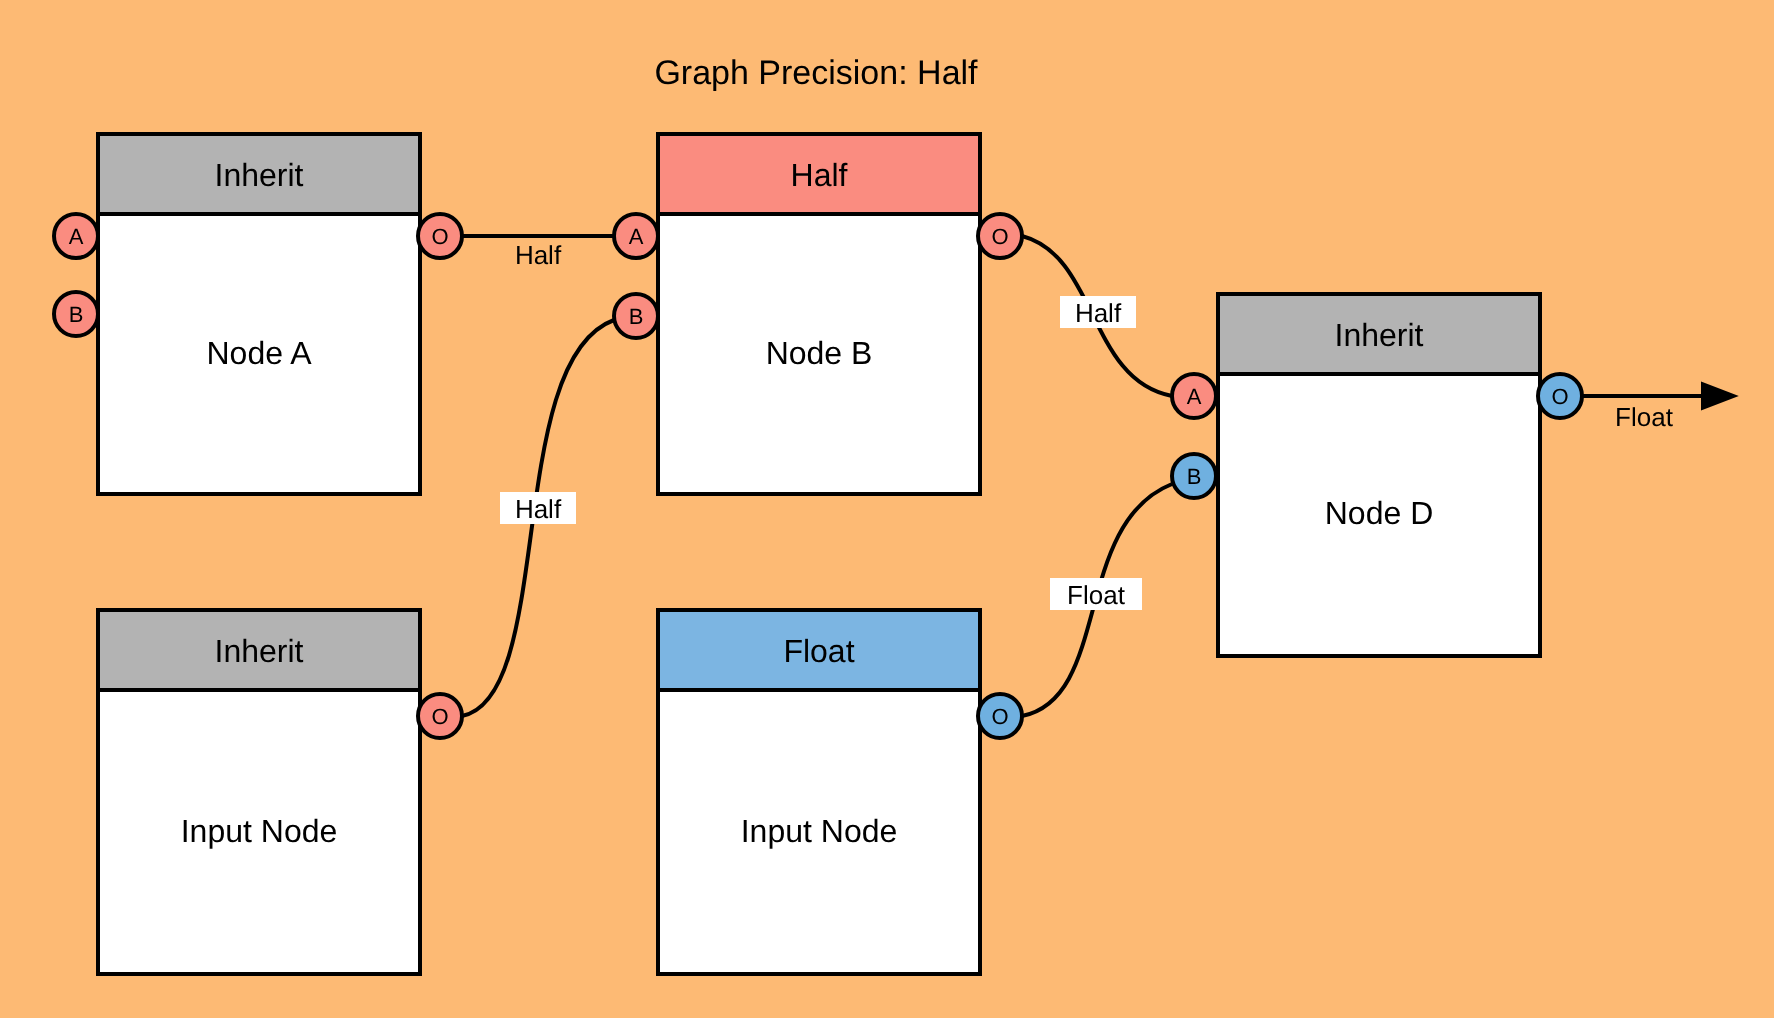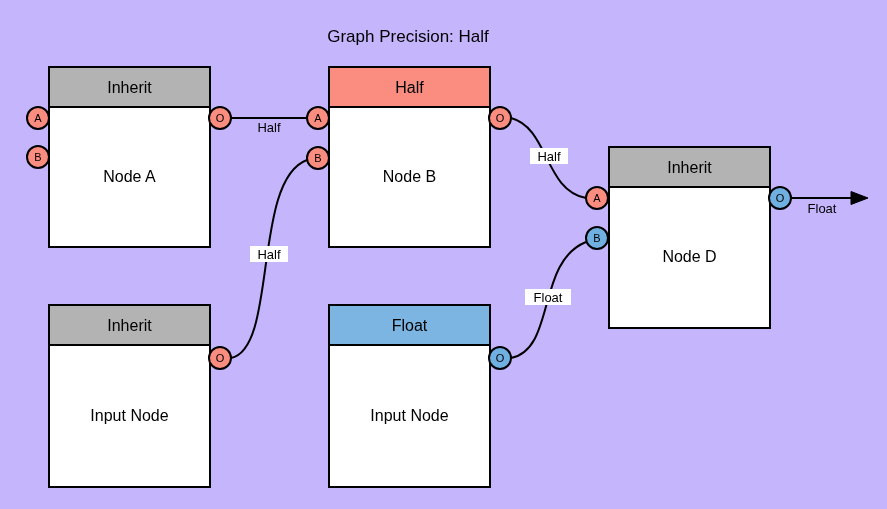--- a/index.html
+++ b/index.html
@@ -7,21 +7,21 @@
     padding: 0;
     background: #FFFFFF;
     width: 887px;
     height: 509px;
     font-family: "Liberation Sans", sans-serif;
   }
   #stage {
     position: relative;
     width: 887px;
     height: 509px;
-    background: #c4b5fd;
+    background: #fdba74;
     overflow: hidden;
   }
   svg text {
     font-family: "Liberation Sans", sans-serif;
     fill: #000000;
   }
   .title-text   { font-size: 17px; text-anchor: middle; }
   .header-text  { font-size: 16px; text-anchor: middle; }
   .label-text   { font-size: 16px; text-anchor: middle; }
   .edge-text    { font-size: 13px; text-anchor: middle; }

